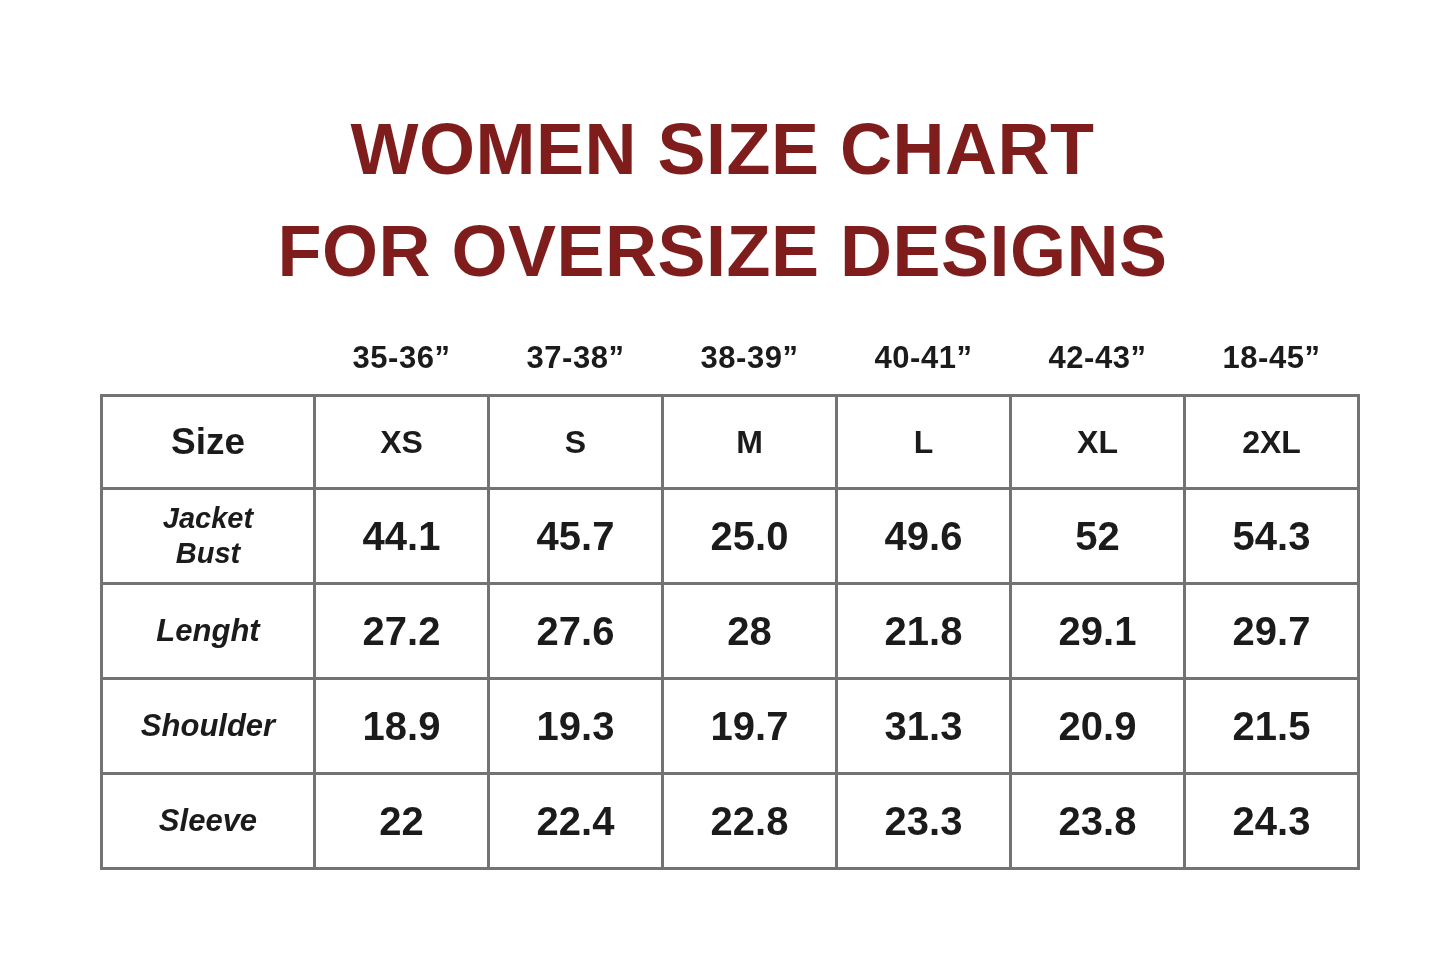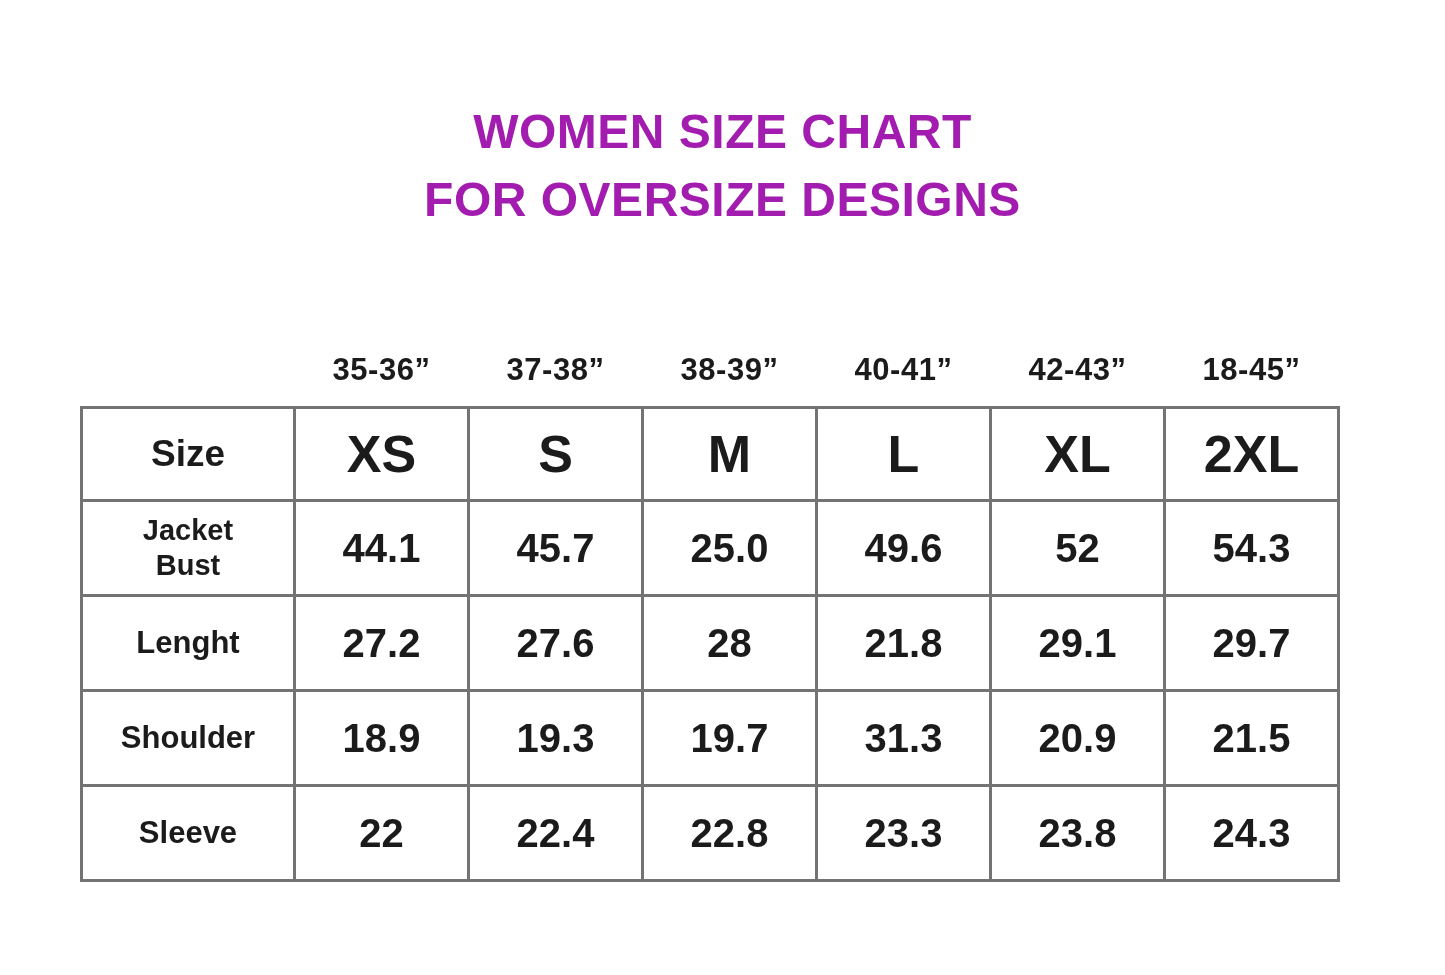--- a/index.html
+++ b/index.html
@@ -18,32 +18,31 @@
     position: relative;
     width: 1445px;
     height: 975px;
     background: #ffffff;
   }
   .title-block {
     text-align: center;
     padding-top: 98px;
   }
   .title-line {
-    font-size: 48px;
+    font-size: 72px;
     font-weight: bold;
     letter-spacing: 0.5px;
     line-height: 1.42;
-    color: #a21caf;
+    color: #7f1d1d;
   }
   .table-wrap {
     position: absolute;
-    left: 80px;
+    left: 100px;
     top: 340px;
     width: 1185px;
-    margin-top: 12px;
   }
   table.size-chart {
     border-collapse: collapse;
     table-layout: fixed;
     width: 1185px;
   }
   table.size-chart col.label-col { width: 213px; }
   table.size-chart col.data-col { width: 174px; }
 
   
@@ -62,28 +61,29 @@
     border: 3px solid #737373;
     text-align: center;
     color: #1b1b1b;
     font-weight: bold;
   }
   td.head-label {
     font-size: 37px;
     height: 88px;
   }
   td.head-size {
-    font-size: 52px;
+    font-size: 32px;
     height: 88px;
   }
   td.row-label {
     font-size: 31px;
     height: 90px;
     line-height: 1.25;
     padding: 0 6px;
+    font-style: italic;
   }
   td.row-label.two-line {
     font-size: 29px;
     line-height: 1.2;
   }
   td.value {
     font-size: 40px;
     height: 90px;
   }
 </style>

